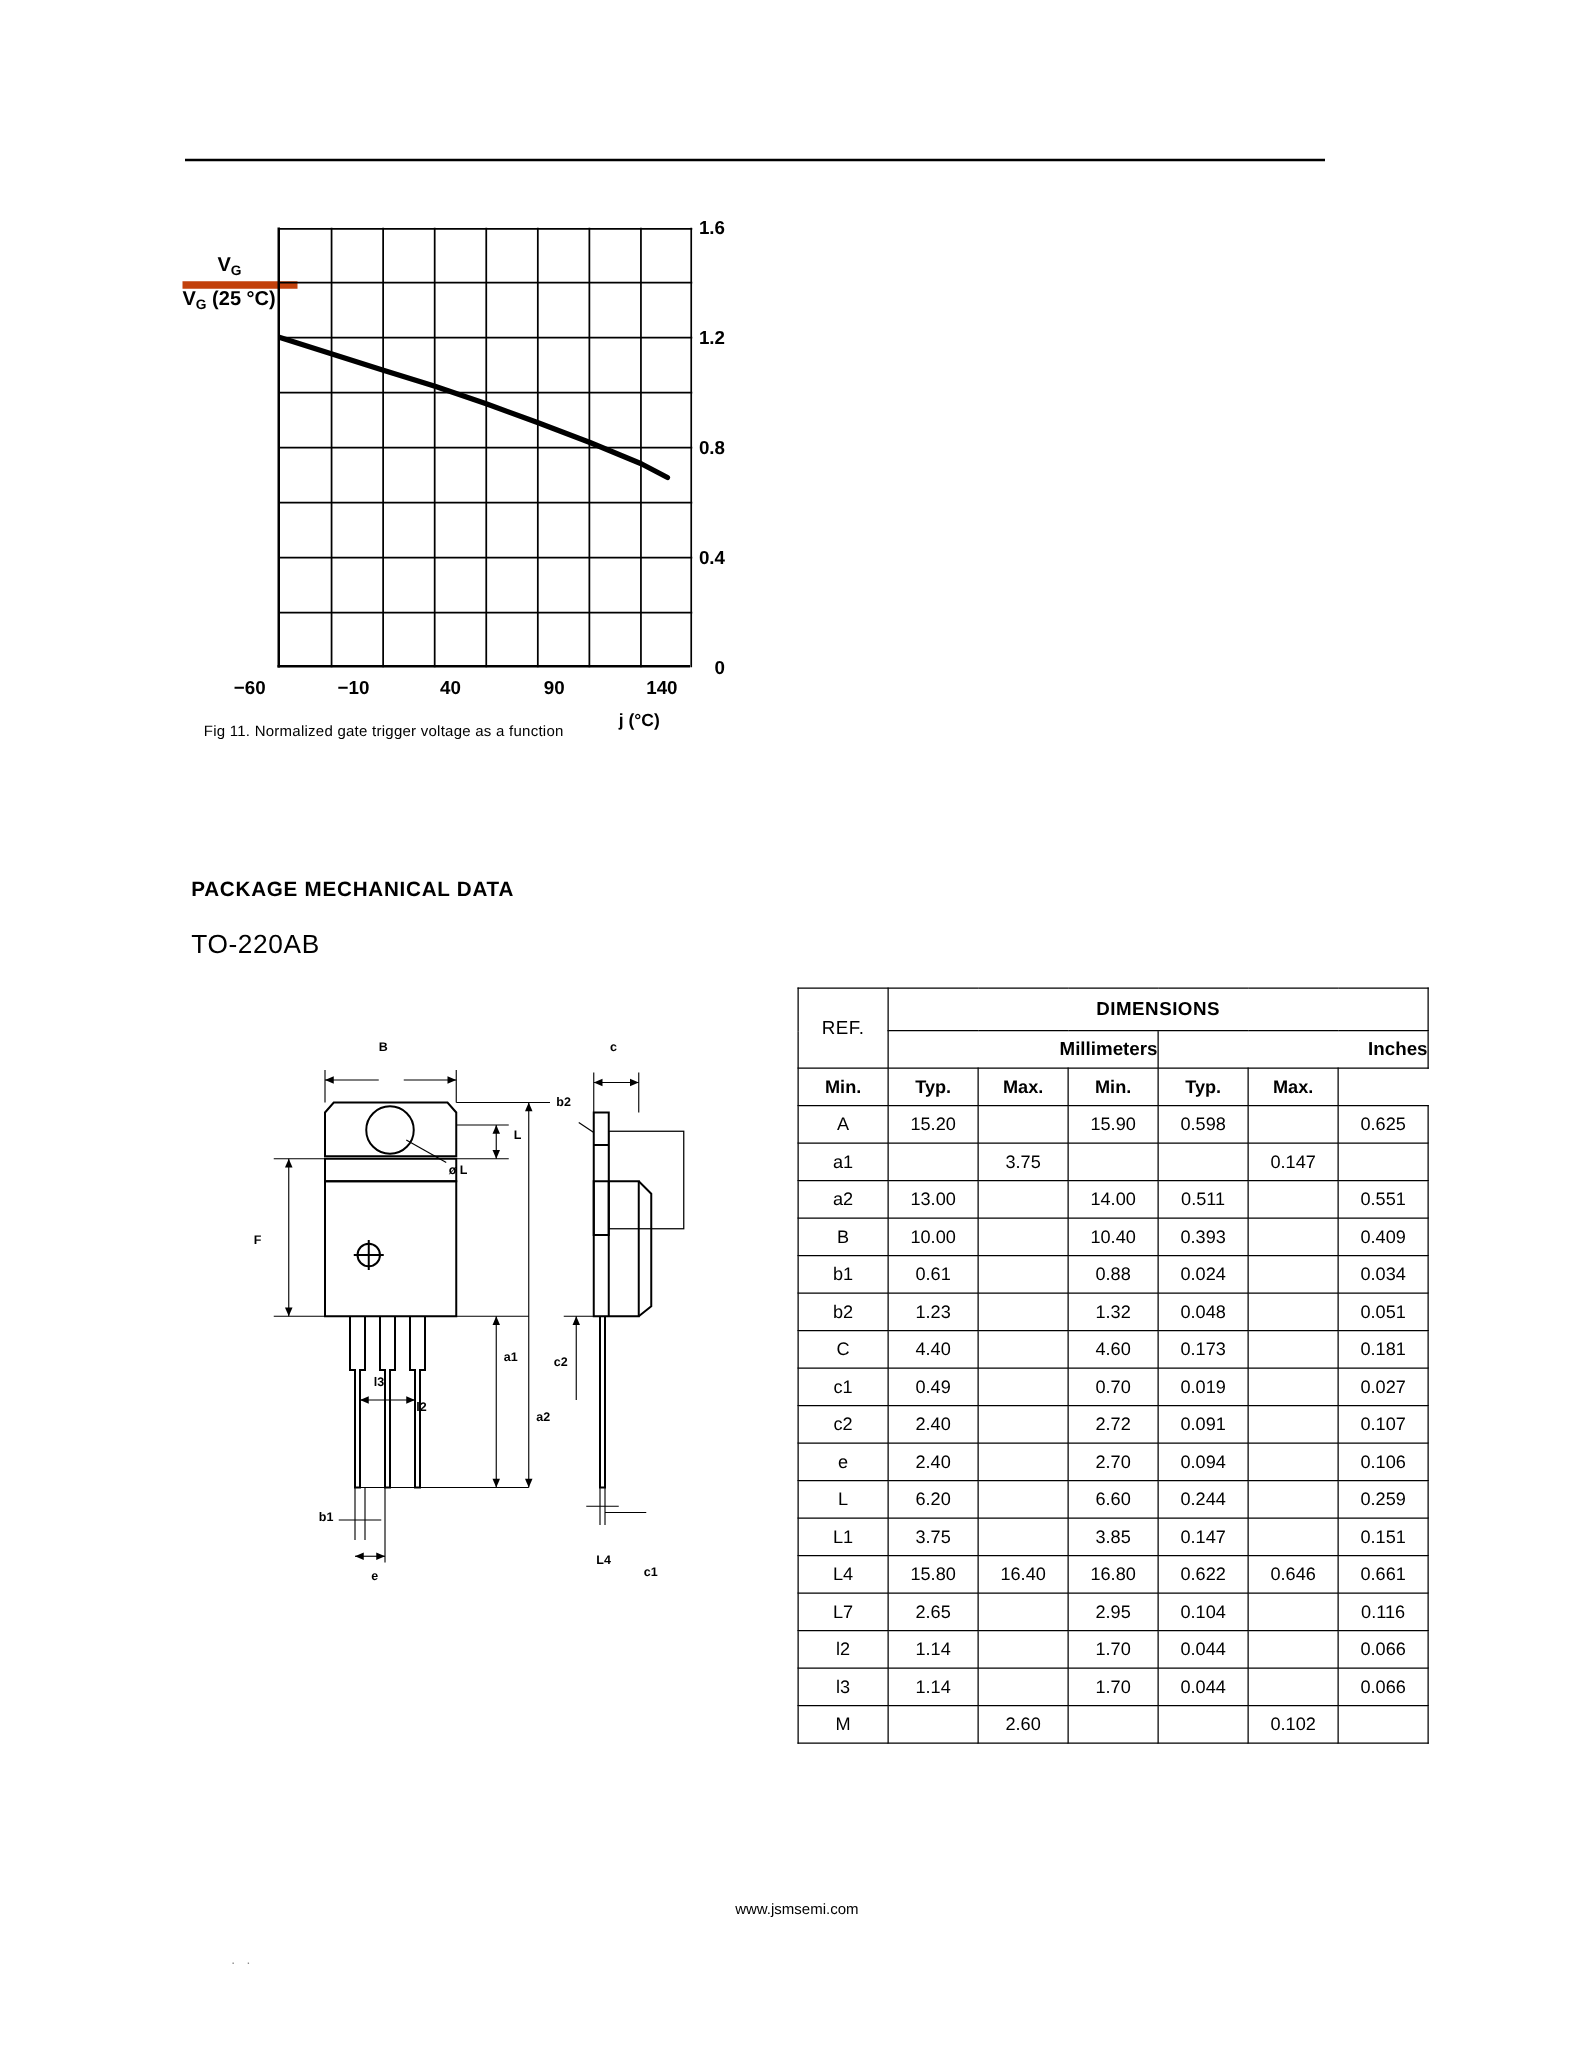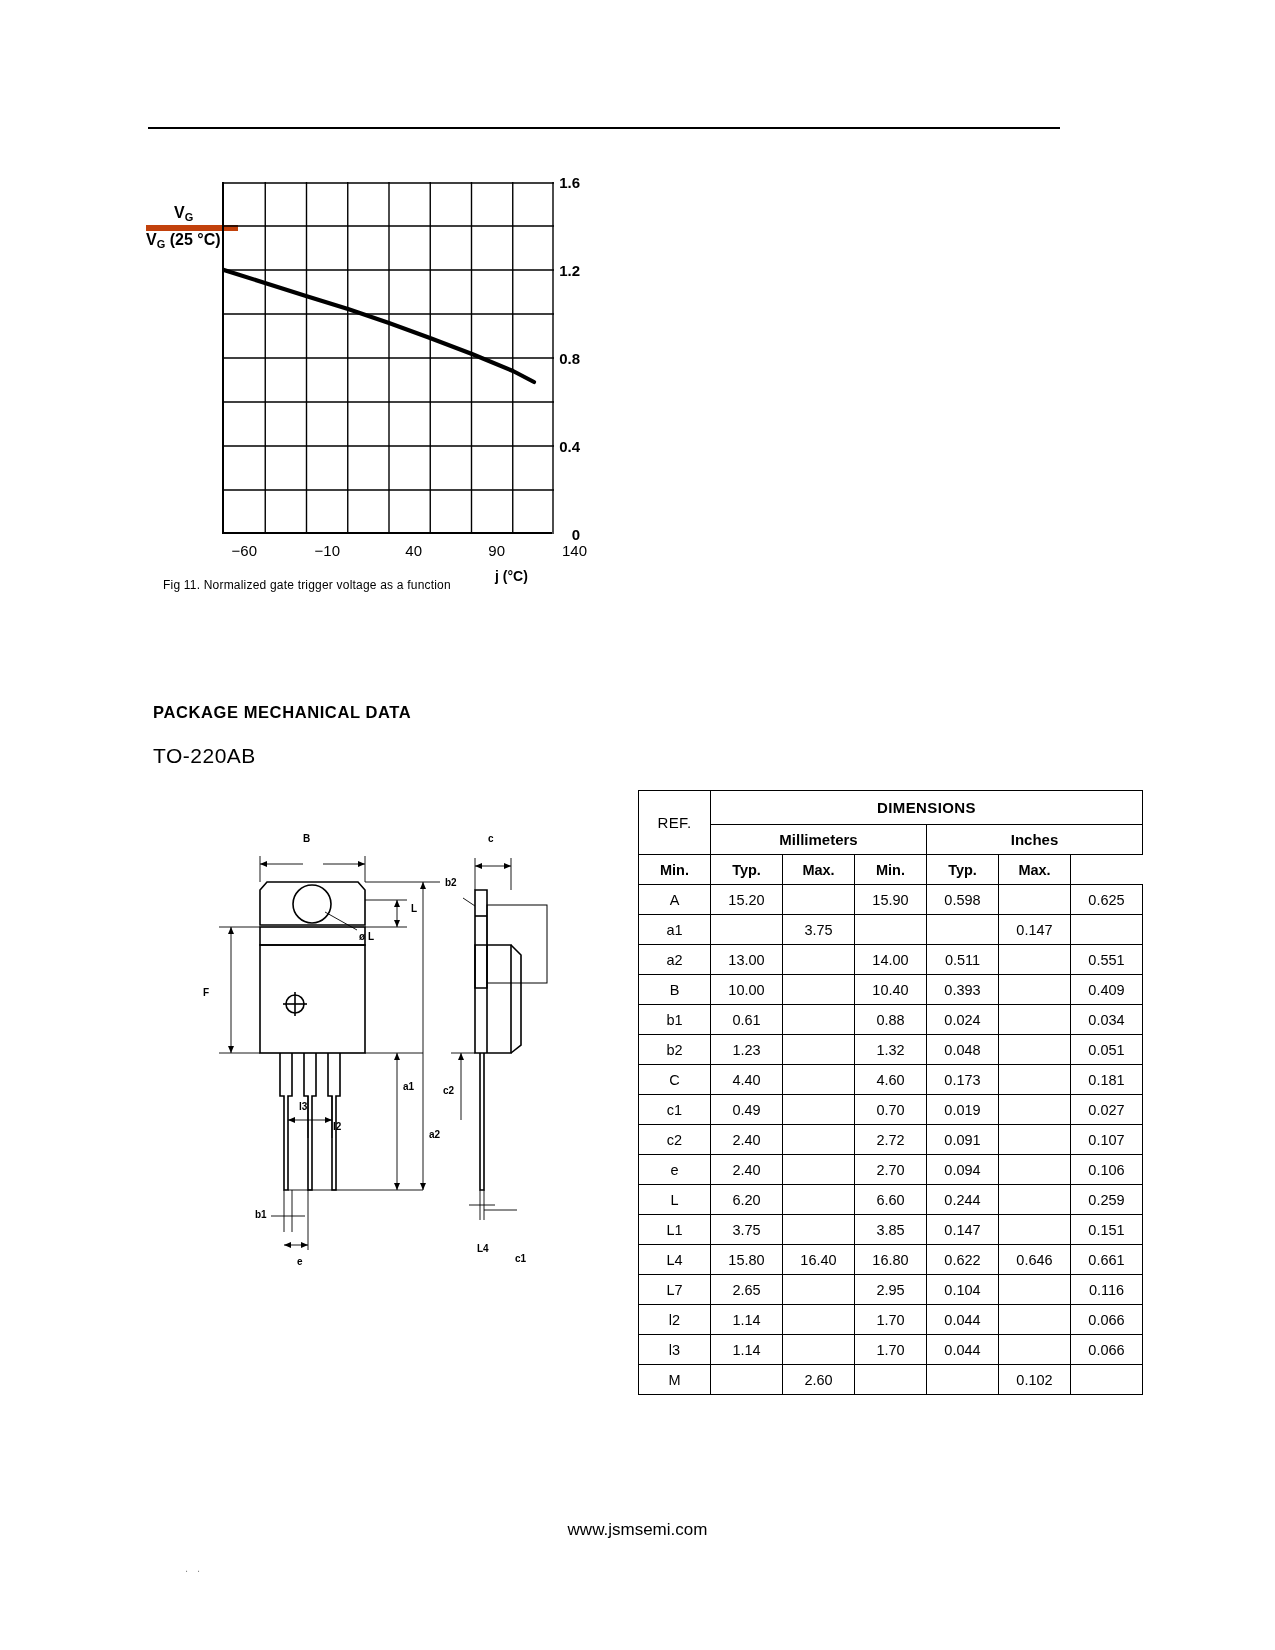--- a/index.html
+++ b/index.html
@@ -64,23 +64,23 @@
     padding-bottom: 1px;
     width: 92px;
     box-sizing: border-box;
   }
   .ylab-frac .den { display: block; padding-top: 1px; }
   .sub { font-size: 11px; vertical-align: -3px; }
 
   .xtick {
     position: absolute;
     font-size: 15px;
-    font-weight: normal;
+    font-weight: bold;
     width: 70px;
-    text-align: right;
+    text-align: left;
     line-height: 1;
   }
   #xaxis-unit {
     position: absolute;
     font-size: 14px;
     font-weight: bold;
   }
 
   
   #fig-caption {
@@ -130,34 +130,34 @@
   }
   #dim-table td, #dim-table th {
     border: 1.6px solid #000;
     text-align: center;
     padding: 0;
     height: 30px;
     font-weight: normal;
     box-sizing: border-box;
   }
   #dim-table .hdr-dim { font-weight: bold; font-size: 15px; letter-spacing: 0.4px; height: 34px;}
-  #dim-table .hdr-unit { font-weight: bold; font-size: 15px; }
+  #dim-table .hdr-unit { font-weight: bold; font-size: 15px; text-align: right; }
   #dim-table .hdr-ref { font-weight: normal; font-size: 15px; letter-spacing: 0.4px; }
   #dim-table .hdr-mmm { font-weight: bold; font-size: 14.5px; }
   #dim-table .refcell { width: 62px; }
   #dim-table .valcell { width: 72px; }
   #dim-table tr.row td { height: 30px; }
 
   
   #footer-url {
     position: absolute;
     left: 0; top: 1520px;
     width: 1275px;
     text-align: center;
-    font-size: 17px;
+    font-size: 12px;
   }
   #footer-mark {
     position: absolute;
     left: 185px; top: 1562px;
     font-size: 11px;
     color: #8a8a8a;
     letter-spacing: 3px;
   }
 </style>
 </head>

